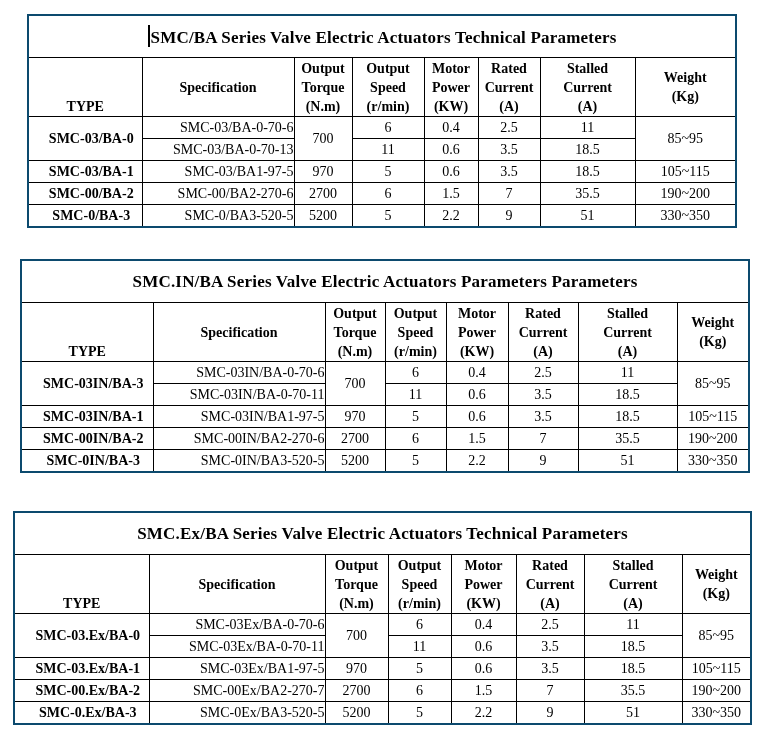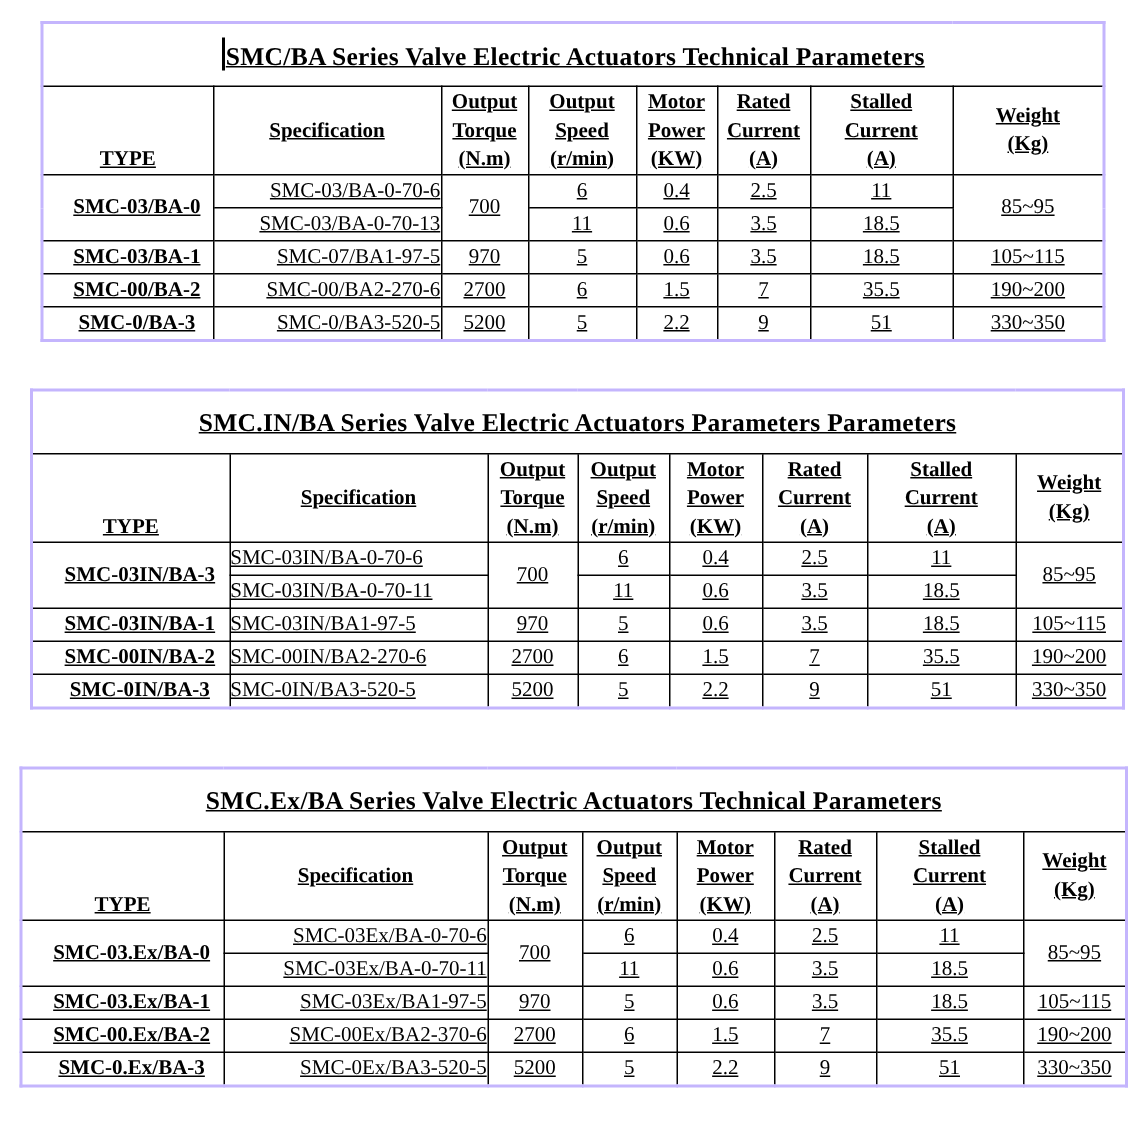--- a/index.html
+++ b/index.html
@@ -7,22 +7,21 @@
     padding: 0;
     background: #ffffff;
     width: 761px;
     height: 753px;
     font-family: "Liberation Serif", "DejaVu Serif", serif;
     color: #000000;
   }
   table.params {
     border-collapse: collapse;
     table-layout: fixed;
-    border: 2px solid #c4b5fd;
-    text-decoration: underline;
+    border: 2px solid #0c4a6e;
   }
   table.t1 { margin: 14px 0 0 27px; width: 708px; }
   table.t2 { margin: 31px 0 0 20px; width: 728px; }
   table.t3 { margin: 38px 0 0 13px; width: 737px; }
   .params td {
     border: 1px solid #000;
     text-align: center;
     vertical-align: middle;
     font-size: 14px;
     padding: 0;
@@ -33,21 +32,21 @@
     height: 41px;
     font-weight: bold;
     font-size: 17px;
     letter-spacing: 0.2px;
   }
   .params tr.hdr td { height: 58px; font-weight: bold; line-height: 19px; }
   .params td.h-type { vertical-align: bottom; }
   .params tr.row td { height: 21px; line-height: 21px; }
   .params td.c-type { font-weight: bold; padding-left: 12px; }
   .t1 td.c-spec, .t3 td.c-spec { text-align: right; padding-left: 7px; }
-  .t2 td.c-spec { text-align: left; }
+  .t2 td.c-spec { text-align: right; }
   .caret {
     display: inline-block;
     width: 2px;
     height: 22px;
     background: #000;
     margin-right: 1px;
     vertical-align: text-bottom;
   }
   
   .t1 .co1{width:114px}.t1 .co2{width:152px}.t1 .co3{width:58px}.t1 .co4{width:72px}
@@ -120,21 +119,21 @@
   </tr>
   <tr class="row">
     <td class="c-spec">SMC-03/BA-0-70-13</td>
     <td>11</td>
     <td>0.6</td>
     <td>3.5</td>
     <td>18.5</td>
   </tr>
   <tr class="row">
     <td class="c-type">SMC-03/BA-1</td>
-    <td class="c-spec">SMC-07/BA1-97-5</td>
+    <td class="c-spec">SMC-03/BA1-97-5</td>
     <td>970</td>
     <td>5</td>
     <td>0.6</td>
     <td>3.5</td>
     <td>18.5</td>
     <td>105~115</td>
   </tr>
   <tr class="row">
     <td class="c-type">SMC-00/BA-2</td>
     <td class="c-spec">SMC-00/BA2-270-6</td>
@@ -326,21 +325,21 @@
     <td class="c-spec">SMC-03Ex/BA1-97-5</td>
     <td>970</td>
     <td>5</td>
     <td>0.6</td>
     <td>3.5</td>
     <td>18.5</td>
     <td>105~115</td>
   </tr>
   <tr class="row">
     <td class="c-type">SMC-00.Ex/BA-2</td>
-    <td class="c-spec">SMC-00Ex/BA2-370-6</td>
+    <td class="c-spec">SMC-00Ex/BA2-270-7</td>
     <td>2700</td>
     <td>6</td>
     <td>1.5</td>
     <td>7</td>
     <td>35.5</td>
     <td>190~200</td>
   </tr>
   <tr class="row">
     <td class="c-type">SMC-0.Ex/BA-3</td>
     <td class="c-spec">SMC-0Ex/BA3-520-5</td>

